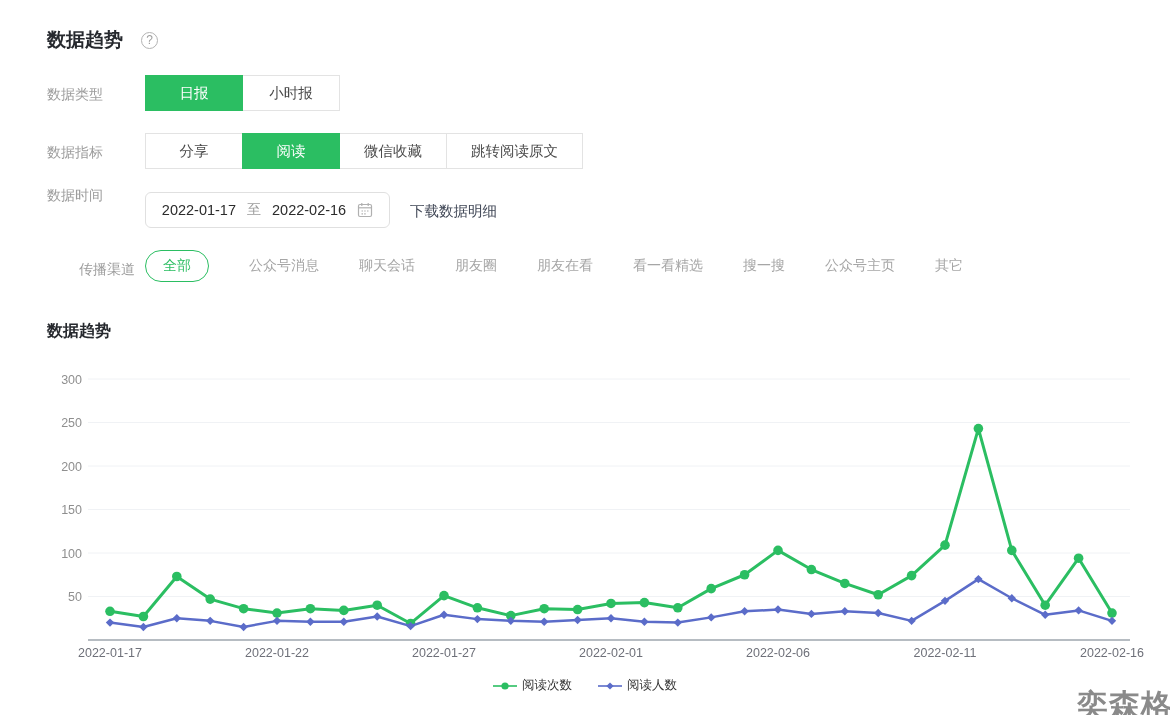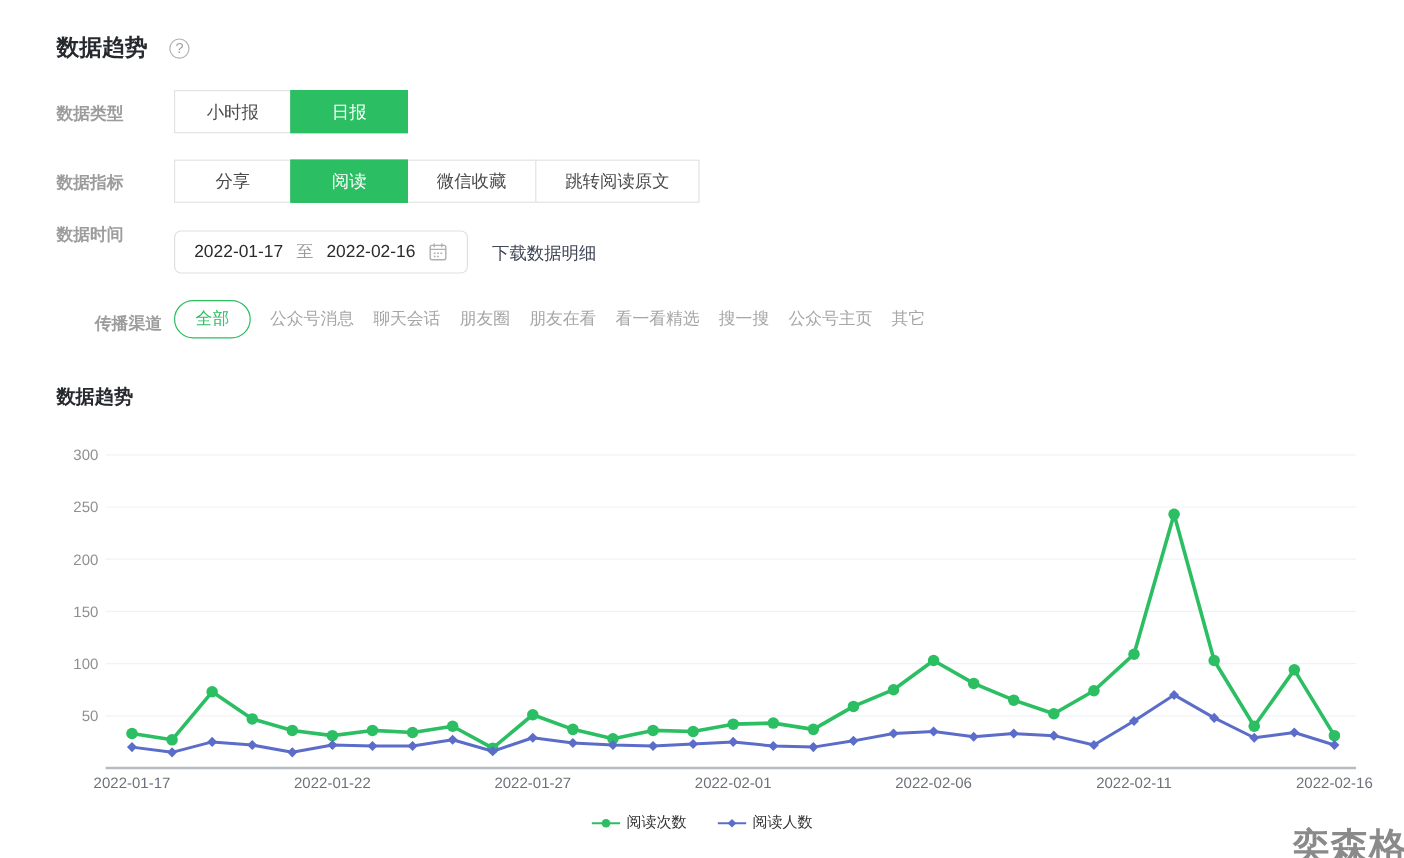--- a/index.html
+++ b/index.html
@@ -4,39 +4,39 @@
 <style>
   * { box-sizing: border-box; }
   html,body { margin:0; padding:0; background:#fff; }
   body { font-family:"Liberation Sans","DejaVu Sans",sans-serif; }
   .page { position:relative; width:1170px; height:715px; background:#fff; overflow:hidden; }
 
   .page-title { position:absolute; left:47px; top:27px; font-size:19px; font-weight:600; color:#26292e; }
   .help-icon { position:absolute; left:141px; top:32px; width:17px; height:17px; border:1px solid #b3b3b3;
     border-radius:50%; color:#9e9e9e; font-size:12px; line-height:15px; text-align:center; cursor:pointer; }
 
-  .row-label { position:absolute; left:47px; font-size:14px; color:#9c9c9c;font-weight:bold; }
+  .row-label { position:absolute; left:47px; font-size:14px; color:#9c9c9c; }
   .lbl-1 { top:86px; } .lbl-2 { top:144px; } .lbl-3 { top:187px; } .lbl-4 { top:261px;margin-left:32px; }
 
   .btn-group { position:absolute; left:145px; display:flex; }
   .grp-1 { top:75px; } .grp-2 { top:133px; }
   .btn { height:36px; min-width:98px; padding:0 24px; background:#fff; border:1px solid #e3e3e3; margin-left:-1px;
     font-family:inherit; font-size:14.5px; color:#4a4a4a; display:flex; align-items:center; justify-content:center;
     cursor:pointer; position:relative; }
   .btn:first-child { margin-left:0; }
   .btn.selected { background:var(--green); border-color:var(--green); color:#fff; z-index:1; }
 
   .date-box { position:absolute; left:145px; top:192px; width:245px; height:36px; border:1px solid #e0e0e0;
     border-radius:6px; display:flex; align-items:center; justify-content:center; gap:11px; font-size:14.5px;
     color:#2b2b2b; cursor:pointer; }
   .date-sep { color:#9c9c9c; font-size:14px; }
   .cal-icon { display:inline-flex; }
   .download-link { position:absolute; left:410px; top:202px; font-size:14.5px; color:#404756; cursor:pointer; }
 
-  .channel-group { position:absolute; left:145px; top:250px; height:32px; display:flex; align-items:center; gap:16px; }
+  .channel-group { position:absolute; left:145px; top:250px; height:32px; display:flex; align-items:center; gap:40px; }
   .channel { font-size:14px; color:#a6a6a6; cursor:pointer; white-space:nowrap; }
   .channel.selected { color:var(--green); border:1px solid var(--green); border-radius:17px; height:32px;
     padding:0 17px; display:flex; align-items:center; }
 
   .section-title { position:absolute; left:47px; top:321px; font-size:16px; font-weight:600; color:#26292e; }
 
   svg.chart { position:absolute; left:0; top:360px; }
   svg.chart text { font-family:"Liberation Sans","DejaVu Sans",sans-serif; }
 
   .legend { position:absolute; left:0; top:677px; width:1170px; display:flex; justify-content:center;
@@ -49,22 +49,22 @@
 </head>
 <body>
 
 <div class="page">
 
   <div class="page-title">数据趋势</div>
   <div class="help-icon">?</div>
 
   <div class="row-label lbl-1">数据类型</div>
   <div class="btn-group grp-1">
+      <button class="btn selected">日报</button>
       <button class="btn">小时报</button>
-      <button class="btn selected">日报</button>
     </div>
 
   <div class="row-label lbl-2">数据指标</div>
   <div class="btn-group grp-2">
       <button class="btn">分享</button>
       <button class="btn selected">阅读</button>
       <button class="btn">微信收藏</button>
       <button class="btn">跳转阅读原文</button>
     </div>
 

